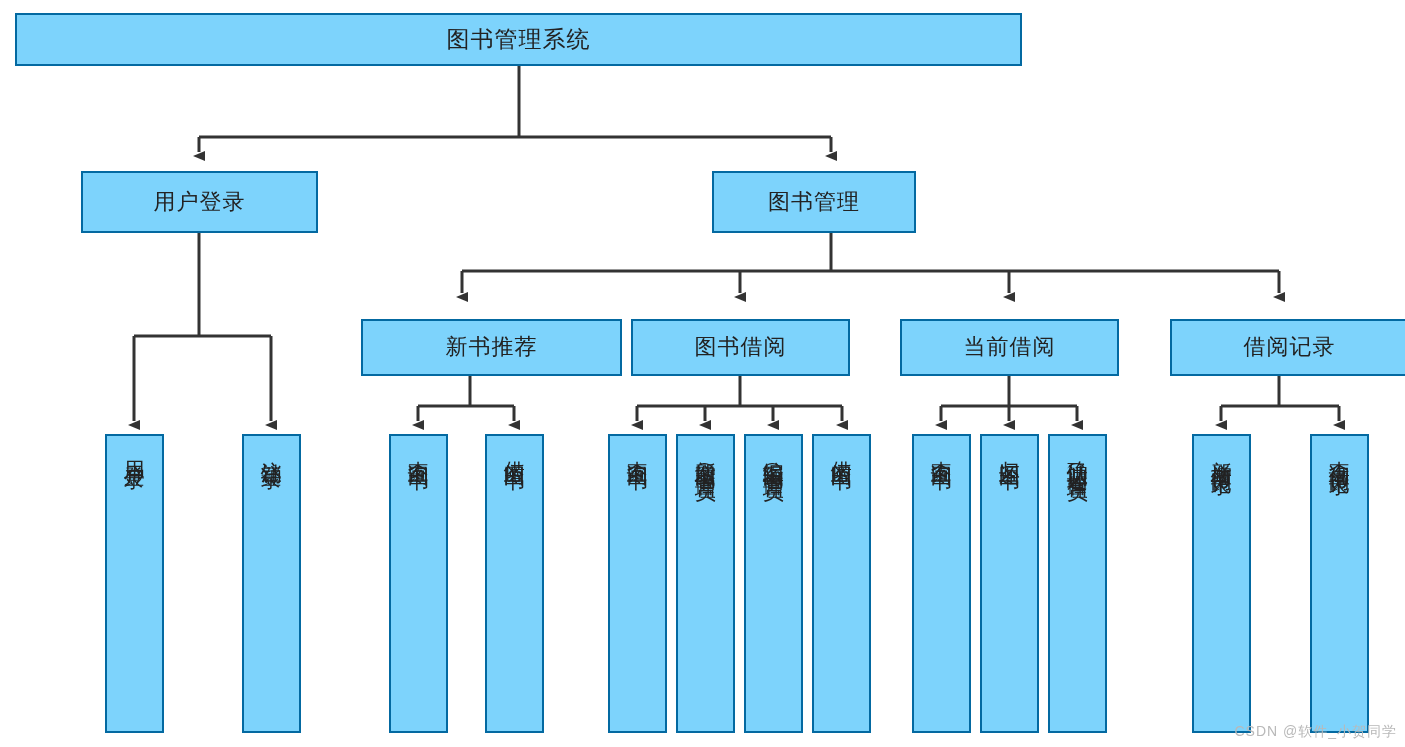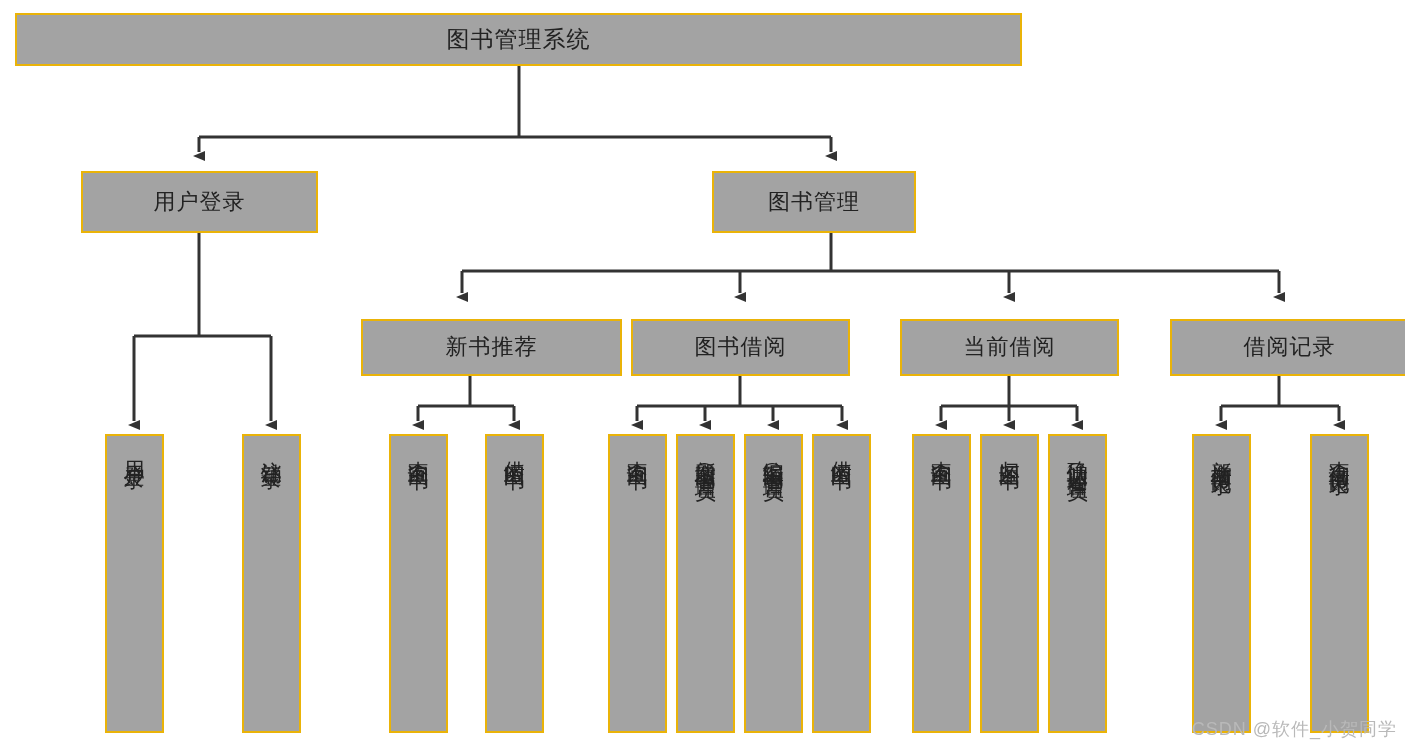--- a/index.html
+++ b/index.html
@@ -18,22 +18,22 @@
   svg.edges{
     position:absolute;
     left:0; top:0;
     width:1405px;
     height:747px;
     pointer-events:none;
   }
   .node{
     position:absolute;
     box-sizing:border-box;
-    background:#a3a3a3;
-    border:2px solid #eab308;
+    background:#7dd3fc;
+    border:2px solid #0369a1;
     display:flex;
     align-items:center;
     justify-content:center;
     color:#222222;
     text-align:left;
   }
   .node.horiz{
     font-size:22px;
     letter-spacing:1px;
     line-height:1.2;
@@ -53,21 +53,21 @@
     text-orientation:upright;
     line-height:1.12;
     letter-spacing:3px;
     white-space:nowrap;
     display:block;
   }
   .watermark{
     position:absolute;
     right:8px;
     bottom:6px;
-    font-size:18px;
+    font-size:14px;
     color:#b9b9b9;
     letter-spacing:1px;
     white-space:nowrap;
     user-select:none;
   }
 </style>
 </head>
 <body>
 
 <div id="canvas">

